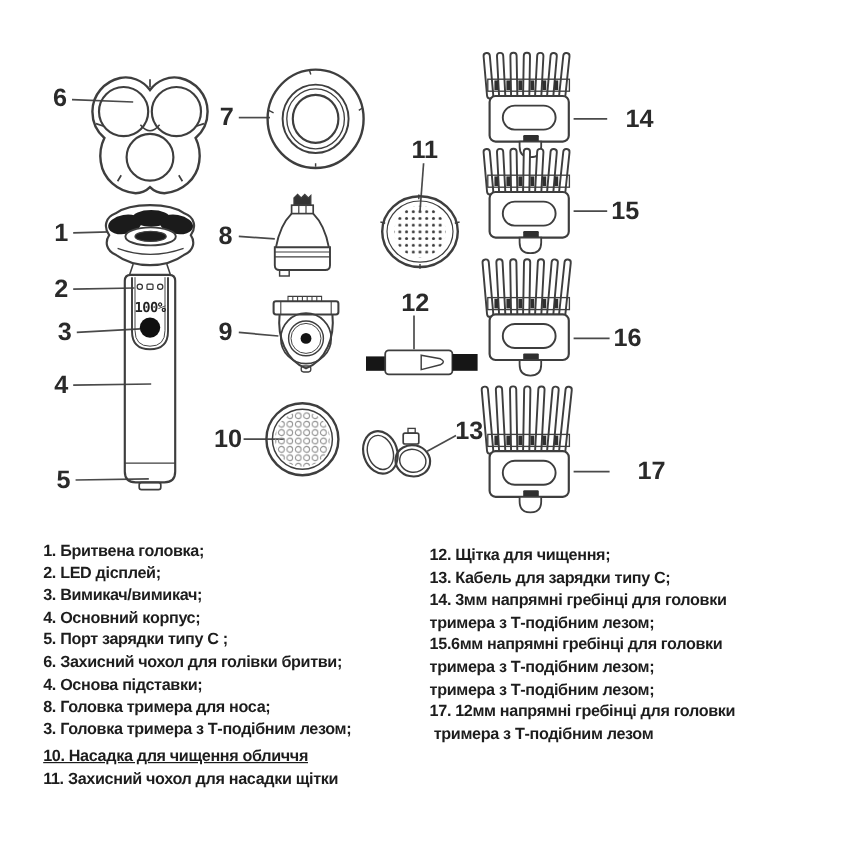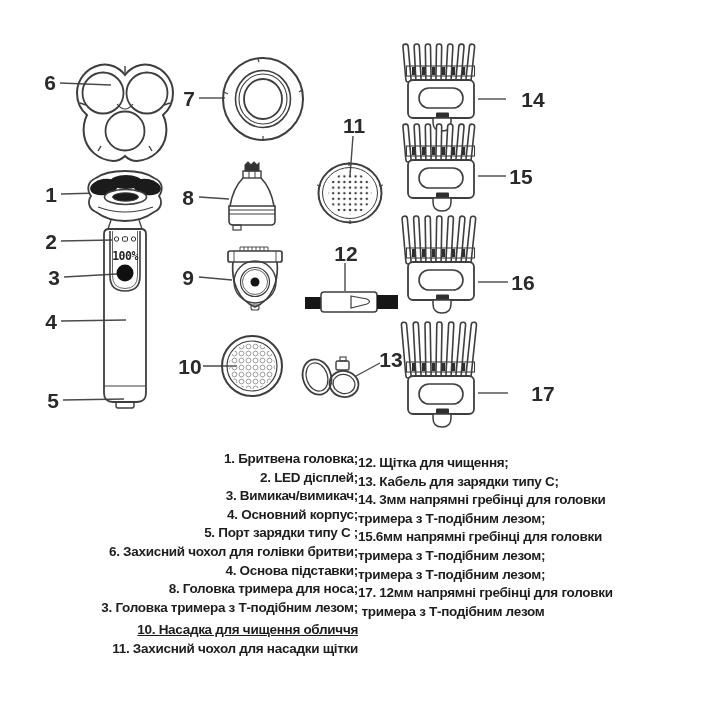--- a/index.html
+++ b/index.html
@@ -9,21 +9,21 @@
   }
   .stage{position:absolute;left:0;top:0;width:720px;height:445px;}
   .stage svg{position:absolute;left:0;top:0;}
   .lbl{
     position:absolute;transform:translate(-50%,-50%);
     font-weight:700;font-size:21px;color:#2a2a2a;line-height:1;
     font-family:"Liberation Sans", sans-serif;
   }
   .lists{position:absolute;left:0;top:450px;width:720px;height:260px;}
   .col{position:absolute;top:0;}
-  .col-left{left:36px;width:322px;text-align:right;}
+  .col-left{left:36px;width:322px;}
   .col-right{left:358px;width:352px;top:4px;}
   .li{
     font-weight:700;font-size:13.5px;line-height:18.6px;color:#1d1d1d;
     letter-spacing:-0.3px;white-space:pre;
   }
   .li.gap{margin-top:4px;text-decoration:underline;}
 </style>
 </head>
 <body>
 

